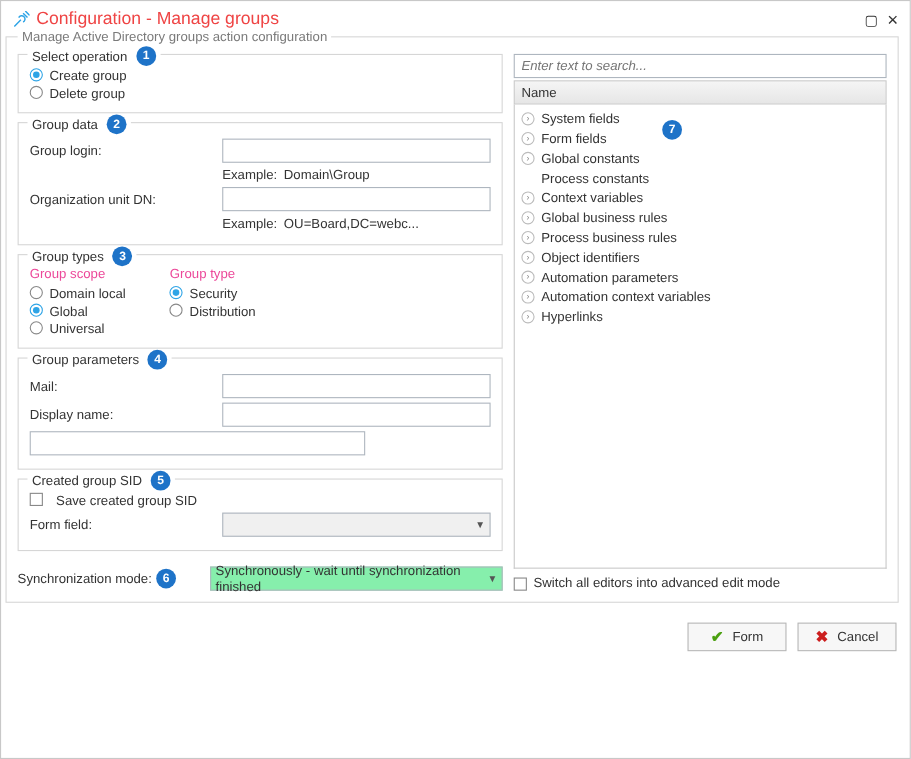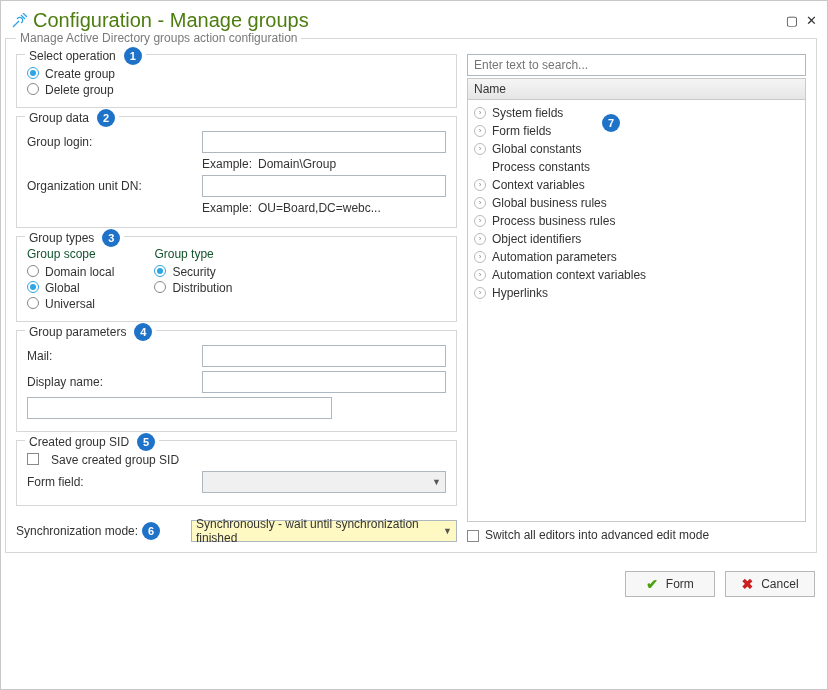--- a/index.html
+++ b/index.html
@@ -1,19 +1,19 @@
 <!DOCTYPE html>
 <html><head>
 <meta charset="utf-8">
 <style>
 *{box-sizing:border-box;margin:0;padding:0;font-family:"Segoe UI",Tahoma,Arial,sans-serif;font-size:12px;color:#333}
 body{background:#fff;width:828px;height:690px;overflow:hidden;border:1px solid #c8c8c8}
 .title-bar{display:flex;align-items:center;padding:8px 10px 6px 10px}
 .title-icon{width:16px;height:16px;margin-right:6px;color:#2ea4e6}
-.title-text{color:#4d7c0f;font-size:20px}
+.title-text{color:#ef4444;font-size:16px}
 .win-controls{margin-left:auto;display:flex;gap:8px;color:#7a7a7a}
 .win-controls span{cursor:pointer;font-size:13px}
 .outer-group{margin:0 10px 10px 4px;border:1px solid #d6d6d6;padding:15px 10px 10px 10px;position:relative}
 .group-legend{position:absolute;top:-8px;left:10px;background:#fff;padding:0 4px;color:#7a7a7a;font-size:12px}
 .columns{display:flex;gap:10px}
 .left-col{width:441px;display:flex;flex-direction:column;gap:8px}
 .right-col{flex:1;display:flex;flex-direction:column}
 .fieldset{border:1px solid #d6d6d6;padding:10px 10px 8px 10px;position:relative}
 .fieldset .legend{position:absolute;top:-8px;left:8px;background:#fff;padding:0 4px;color:#7a7a7a;font-size:12px;display:flex;align-items:center;gap:4px}
 .badge{display:inline-flex;align-items:center;justify-content:center;width:18px;height:18px;border-radius:50%;background:#1e73c8;color:#fff;font-size:11px;font-weight:bold;margin-left:4px}
@@ -21,27 +21,27 @@
 .radio{width:12px;height:12px;border:1px solid #888;border-radius:50%;position:relative;display:inline-block}
 .radio.checked{border-color:#2ea4e6}
 .radio.checked::after{content:"";position:absolute;width:6px;height:6px;border-radius:50%;background:#2ea4e6;top:2px;left:2px}
 .form-row{display:flex;align-items:center;margin:4px 0}
 .form-label{width:175px}
 .text-input{flex:1;max-width:305px;height:22px;border:1px solid #aeb6bf;padding:2px 4px;background:#fff}
 .text-input.disabled{background:#f0f0f0}
 .example-row{margin-left:175px;color:#555;font-size:11px;margin-top:2px;margin-bottom:4px}
 .example-row .ex-label{margin-right:6px}
 .group-types-body{display:flex;gap:40px}
-.gt-col-head{color:#14532d;margin-bottom:4px}
+.gt-col-head{color:#ec4899;margin-bottom:4px}
 .sync-row{display:flex;align-items:center;margin-top:6px}
 .sync-label{width:175px;display:flex;align-items:center;gap:0}
-.select{flex:1;max-width:315px;height:22px;border:1px solid #aeb6bf;background:#fef9c3;display:flex;align-items:center;padding:0 4px;justify-content:space-between}
+.select{flex:1;max-width:315px;height:22px;border:1px solid #aeb6bf;background:#86efac;display:flex;align-items:center;padding:0 4px;justify-content:space-between}
 .chev{font-size:9px;color:#555}
 .checkbox{width:12px;height:12px;border:1px solid #888;display:inline-block;margin-right:6px;vertical-align:middle}
-.search-input{height:22px;border:1px solid #aeb6bf;padding:2px 6px;color:#9c9c9c;margin-bottom:2px}
+.search-input{height:22px;border:1px solid #aeb6bf;padding:2px 6px;color:#9c9c9c;font-style:italic;margin-bottom:2px}
 .name-header{background:linear-gradient(#f5f5f5,#e6e6e6);border:1px solid #c9c9c9;padding:3px 6px;font-size:12px;color:#333}
 .tree-list{border:1px solid #c9c9c9;border-top:none;flex:1;padding:4px 2px;overflow:auto;position:relative}
 .tree-item{display:flex;align-items:center;padding:2px 4px;gap:6px;cursor:pointer}
 .expand-icon{width:12px;height:12px;border:1px solid #bbb;border-radius:50%;display:flex;align-items:center;justify-content:center;color:#888;font-size:8px;line-height:1}
 .expand-icon.none{border:none}
 .tree-badge{position:absolute;top:14px;left:130px}
 .adv-row{display:flex;align-items:flex-end;margin-top:6px}
 .footer{display:flex;justify-content:flex-end;gap:10px;padding:8px 12px}
 .btn{width:90px;height:26px;border:1px solid #b8b8b8;background:#f7f7f7;display:flex;align-items:center;justify-content:center;gap:8px;cursor:pointer}
 .btn .ico{font-size:14px;font-weight:bold}

